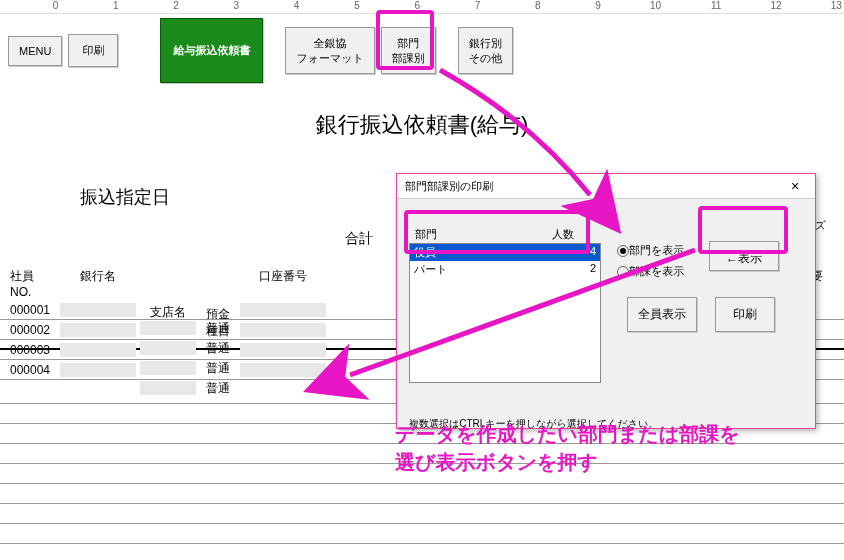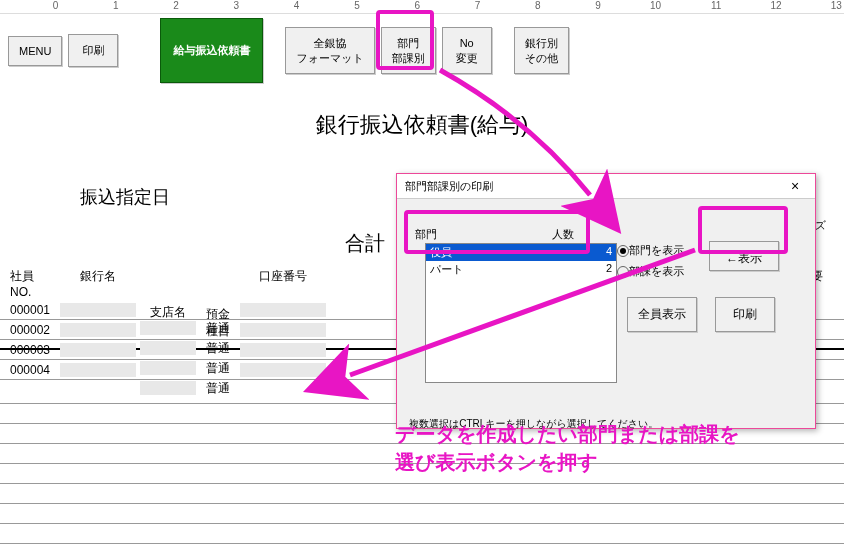--- a/index.html
+++ b/index.html
@@ -5,34 +5,34 @@
   * { box-sizing: border-box; margin: 0; padding: 0; }
   body { font-family: "Meiryo", "MS PGothic", sans-serif; font-size: 12px; background: #fff; width: 844px; height: 560px; position: relative; overflow: hidden; }
   .ruler { position: absolute; top: 0; left: 0; right: 0; height: 14px; display: flex; font-size: 10px; color: #666; border-bottom: 1px solid #ddd; }
   .ruler span { flex: 1; text-align: right; padding-right: 2px; }
   .toolbar { position: absolute; top: 18px; left: 8px; display: flex; gap: 6px; align-items: center; }
   .btn { background: #f0f0f0; border: 1px solid #999; padding: 8px 10px; font-size: 11px; cursor: pointer; text-align: center; min-width: 50px; box-shadow: 1px 1px 0 #ccc; }
   .btn-green { background: #1a8a1a; color: #fff; font-weight: bold; padding: 24px 12px; border: 1px solid #0a5a0a; }
   .btn-tall { line-height: 1.3; }
   .page-title { position: absolute; top: 110px; left: 0; right: 0; text-align: center; font-size: 22px; }
   .designated-date { position: absolute; top: 185px; left: 80px; font-size: 18px; }
-  .total-label { position: absolute; top: 230px; left: 345px; font-size: 20px; }
+  .total-label { position: absolute; top: 230px; left: 345px; font-size: 14px; }
   .table-header { position: absolute; top: 260px; left: 0; right: 0; display: flex; font-size: 12px; border-bottom: 2px solid #000; padding: 4px 8px; }
   .th { text-align: center; padding: 4px 2px; }
   .rows { position: absolute; top: 300px; left: 0; right: 0; }
   .row { display: flex; border-bottom: 1px solid #999; padding: 2px 8px; height: 20px; align-items: center; }
   .td { text-align: center; padding: 0 2px; }
   .blur { background: #e8e8e8; height: 14px; }
   .blank-rows { position: absolute; top: 384px; left: 0; right: 0; }
   .blank-row { border-bottom: 1px solid #999; height: 20px; }
   .dialog { position: absolute; top: 173px; left: 396px; width: 420px; height: 256px; background: #f0f0f0; border: 1px solid #ec4899; box-shadow: 2px 2px 6px rgba(0,0,0,0.3); }
   .dialog-title { background: #fff; border-bottom: 1px solid #ccc; padding: 4px 8px; font-size: 11px; display: flex; justify-content: space-between; align-items: center; }
   .dialog-close { width: 24px; text-align: center; cursor: pointer; font-size: 14px; }
   .dialog-body { padding: 8px; position: relative; }
-  .dept-list { position: absolute; top: 44px; left: 28px; width: 192px; height: 140px; background: #fff; border: 1px solid #888; font-size: 11px; }
+  .dept-list { position: absolute; top: 44px; left: 12px; width: 192px; height: 140px; background: #fff; border: 1px solid #888; font-size: 11px; }
   .dept-row { display: flex; padding: 1px 4px; }
   .dept-row.selected { background: #0a5ad0; color: #fff; }
   .dept-name { flex: 1; }
   .dept-count { width: 30px; text-align: right; }
   .radio-group { position: absolute; top: 44px; left: 220px; font-size: 11px; }
   .radio-row { display: flex; align-items: center; gap: 0; margin-bottom: 6px; }
   .radio { width: 12px; height: 12px; border-radius: 50%; border: 1px solid #666; display: inline-block; position: relative; }
   .radio.checked::after { content: ""; width: 6px; height: 6px; background: #000; border-radius: 50%; position: absolute; top: 2px; left: 2px; }
   .dlg-btn { position: absolute; background: #f0f0f0; border: 1px solid #999; padding: 8px 10px; font-size: 12px; cursor: pointer; box-shadow: 1px 1px 0 #ccc; }
   .dlg-hint { position: absolute; top: 218px; left: 12px; font-size: 10px; }
@@ -71,22 +71,20 @@
 <div class="toolbar">
   <button class="btn">MENU</button>
   <button class="btn">印刷</button>
   <div style="width:30px"></div>
   <button class="btn btn-green">給与振込依頼書</button>
   <div style="width:10px"></div>
   <button class="btn btn-tall" style="white-space:pre-line">全銀協
 フォーマット</button>
   <button class="btn btn-tall" style="white-space:pre-line">部門
 部課別</button>
-  <button class="btn btn-tall" style="white-space:pre-line">No
-変更</button>
   <div style="width:10px"></div>
   <button class="btn btn-tall" style="white-space:pre-line">銀行別
 その他</button>
 </div>
 
 <div class="page-title">銀行振込依頼書(給与)</div>
 
 <div class="designated-date">振込指定日</div>
 
 <div class="total-label">合計</div>

